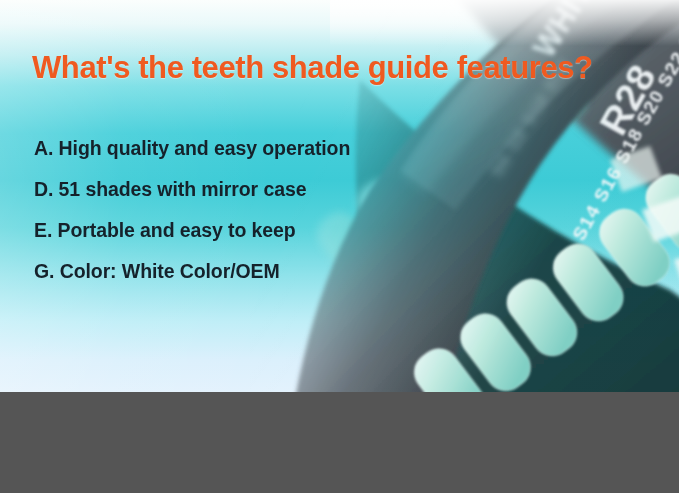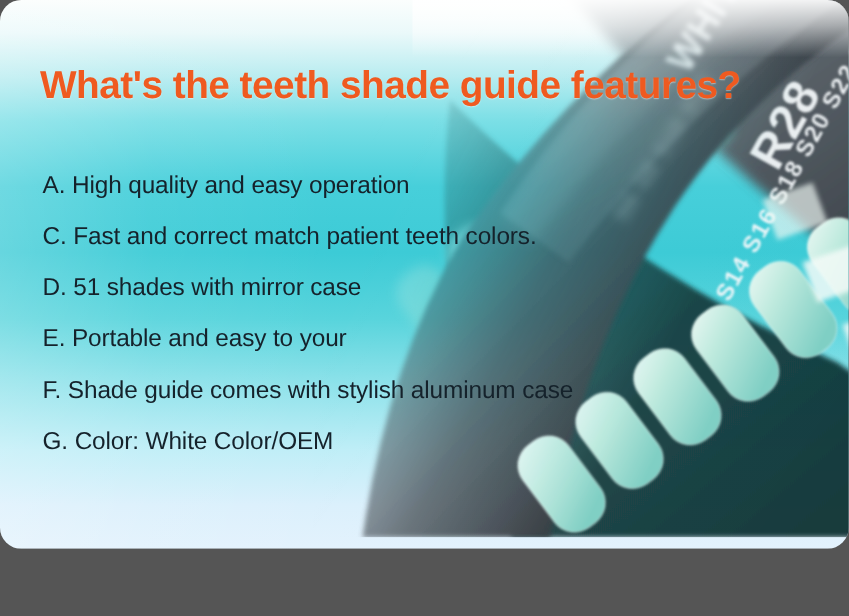--- a/index.html
+++ b/index.html
@@ -9,37 +9,36 @@
     background: #555;
   }
   body {
     font-family: "Liberation Sans", "DejaVu Sans", sans-serif;
   }
 
   
   #banner {
     position: relative;
     width: 679px;
-    height: 439px;
+    height: 392px;
     overflow: hidden;
     
     background:
       linear-gradient(to bottom,
         #fbfefd 0%,
         #eaf9fa 6%,
         #b8ecf0 14%,
         #7adfe6 22%,
         #46cfda 34%,
         #3ccbd6 46%,
         #57d4dc 58%,
         #8ee2ea 70%,
         #bfeef7 82%,
         #dbf0fc 92%,
         #e3f2fd 100%);
-    border-radius: 17px;
   }
 
   
   #banner::before {
     content: "";
     position: absolute;
     inset: 0;
     background: linear-gradient(to right,
       rgba(255,255,255,0.22) 0%,
       rgba(255,255,255,0.06) 18%,
@@ -119,21 +118,21 @@
     position: absolute;
     left: 34px;
     top: 128px;
     margin: 0;
     padding: 0;
     list-style: none;
     width: 600px;
   }
   .feature-item {
     font-size: 19.5px;
-    font-weight: 400;
+    font-weight: 700;
     color: #15222b;
     line-height: 41px;
     white-space: nowrap;
     letter-spacing: -0.1px;
   }
 </style>
 </head>
 <body>
 
 <div id="banner">
@@ -283,21 +282,19 @@
   </div>
 
   <div class="top-haze"></div>
 
   <div class="content">
 
     <h1 class="headline">What's the teeth shade guide features?</h1>
 
     <ul class="feature-list">
       <li class="feature-item">A. High quality and easy operation</li>
-      <li class="feature-item">C. Fast and correct match patient teeth colors.</li>
       <li class="feature-item">D. 51 shades with mirror case</li>
-      <li class="feature-item">E. Portable and easy to your</li>
-      <li class="feature-item">F. Shade guide comes with stylish aluminum case</li>
+      <li class="feature-item">E. Portable and easy to keep</li>
       <li class="feature-item">G. Color: White Color/OEM</li>
     </ul>
 
   </div>
 </div>
 
 </body></html>

